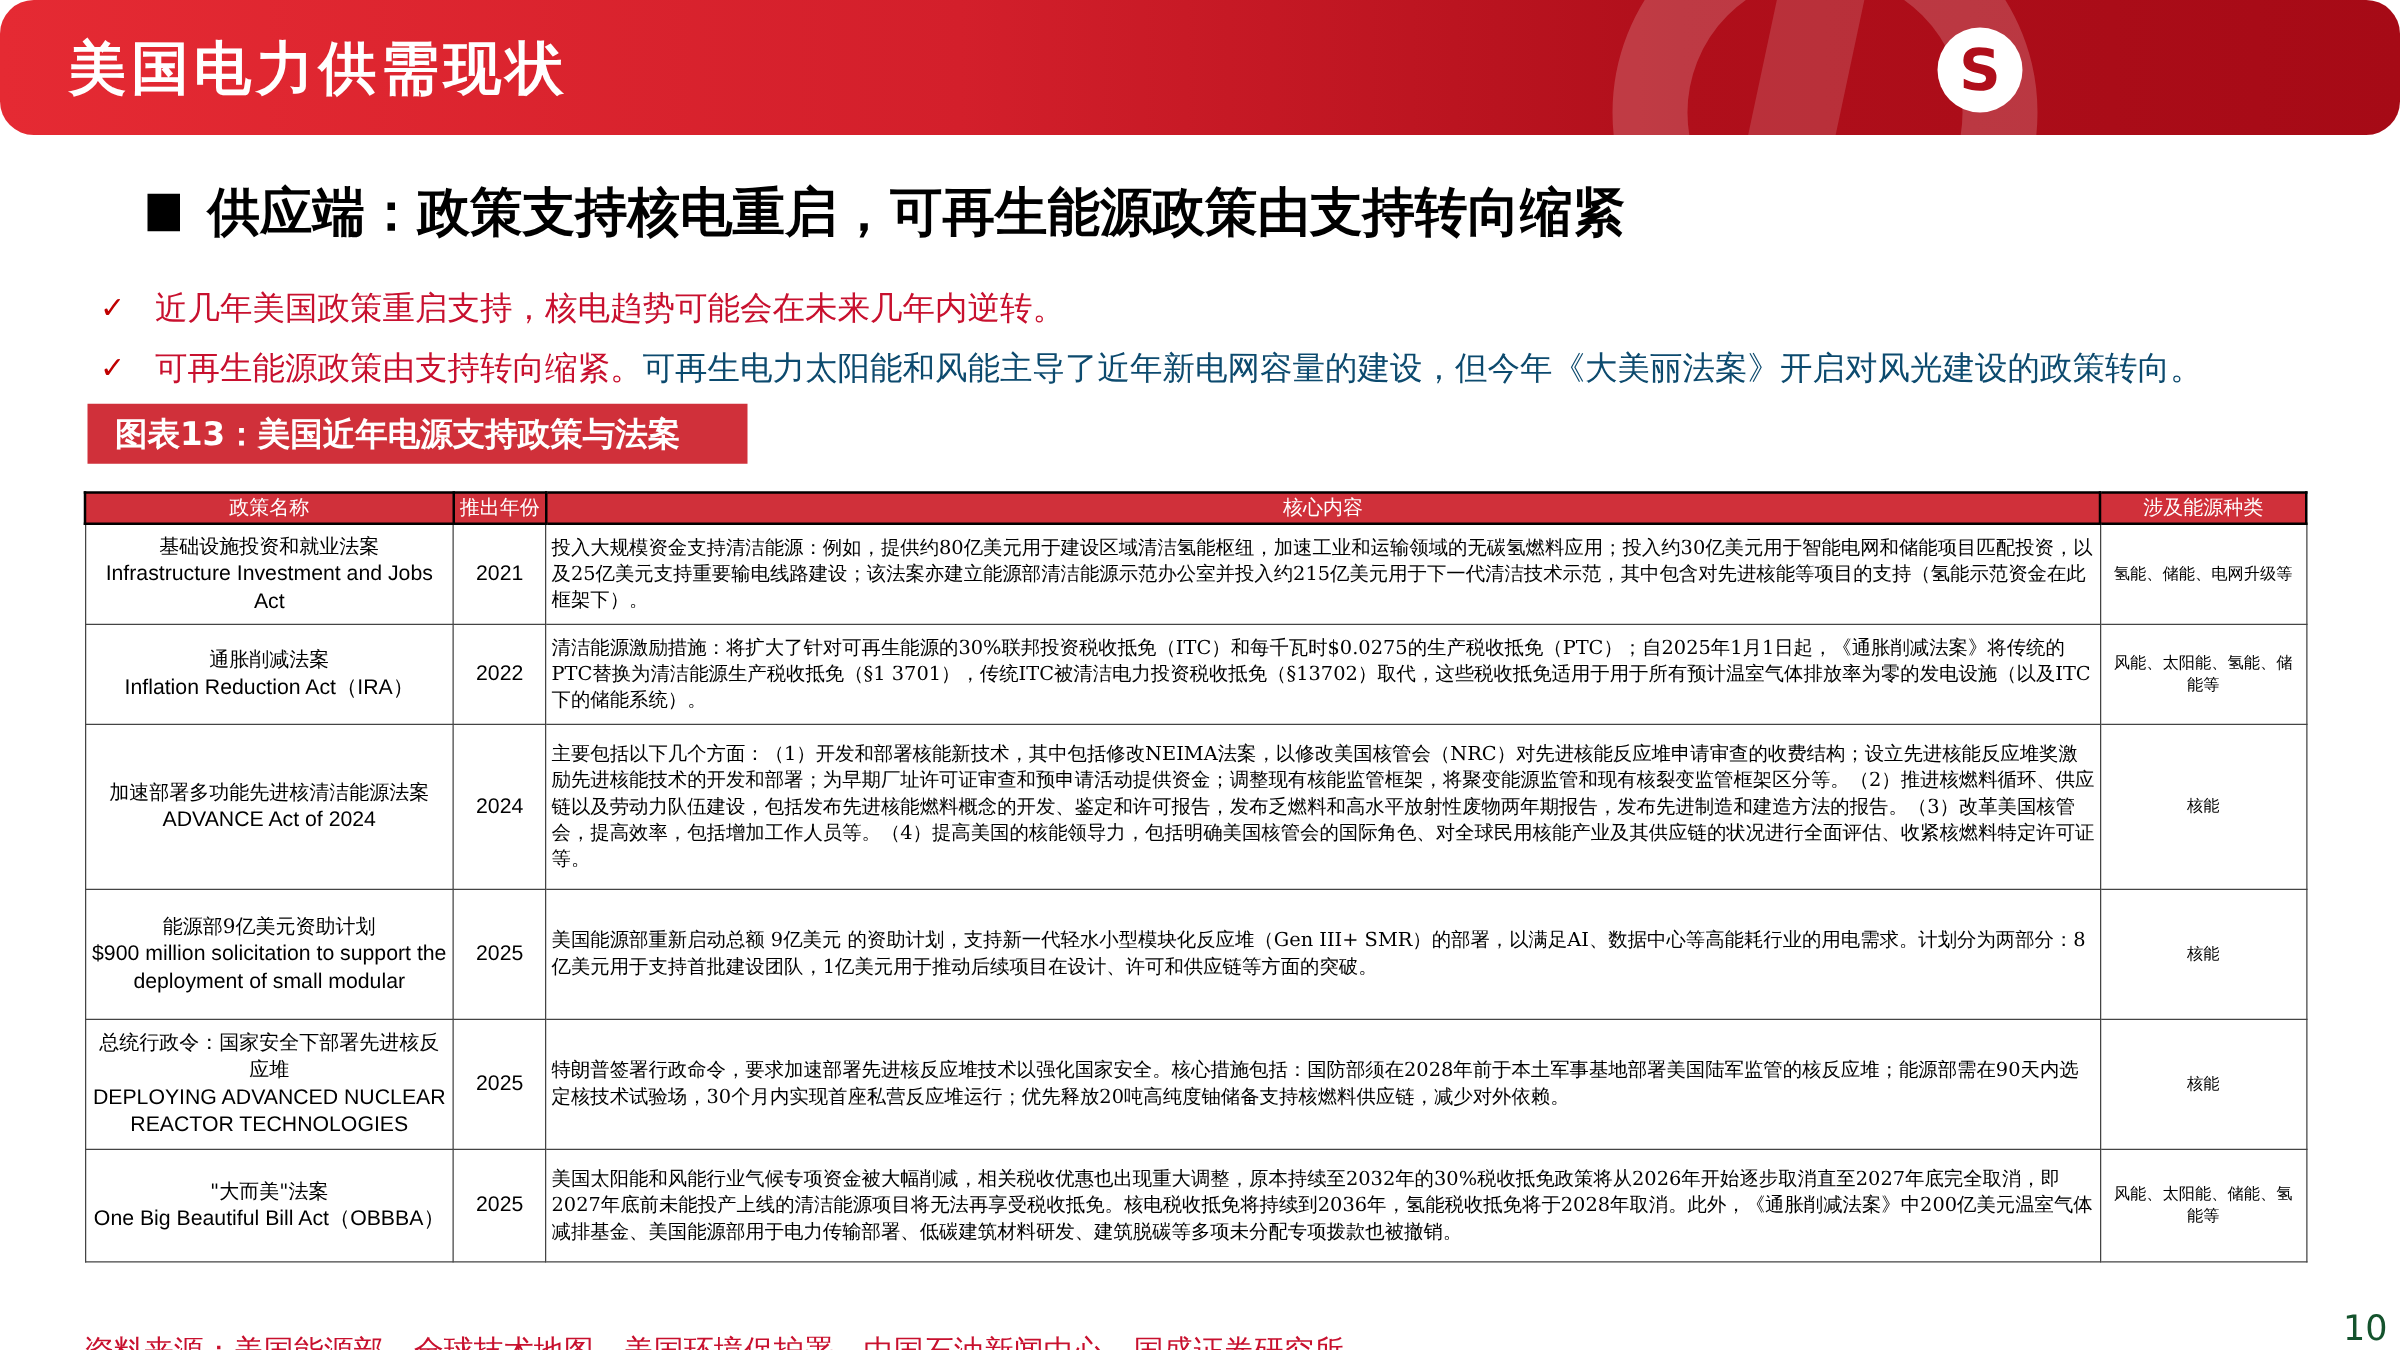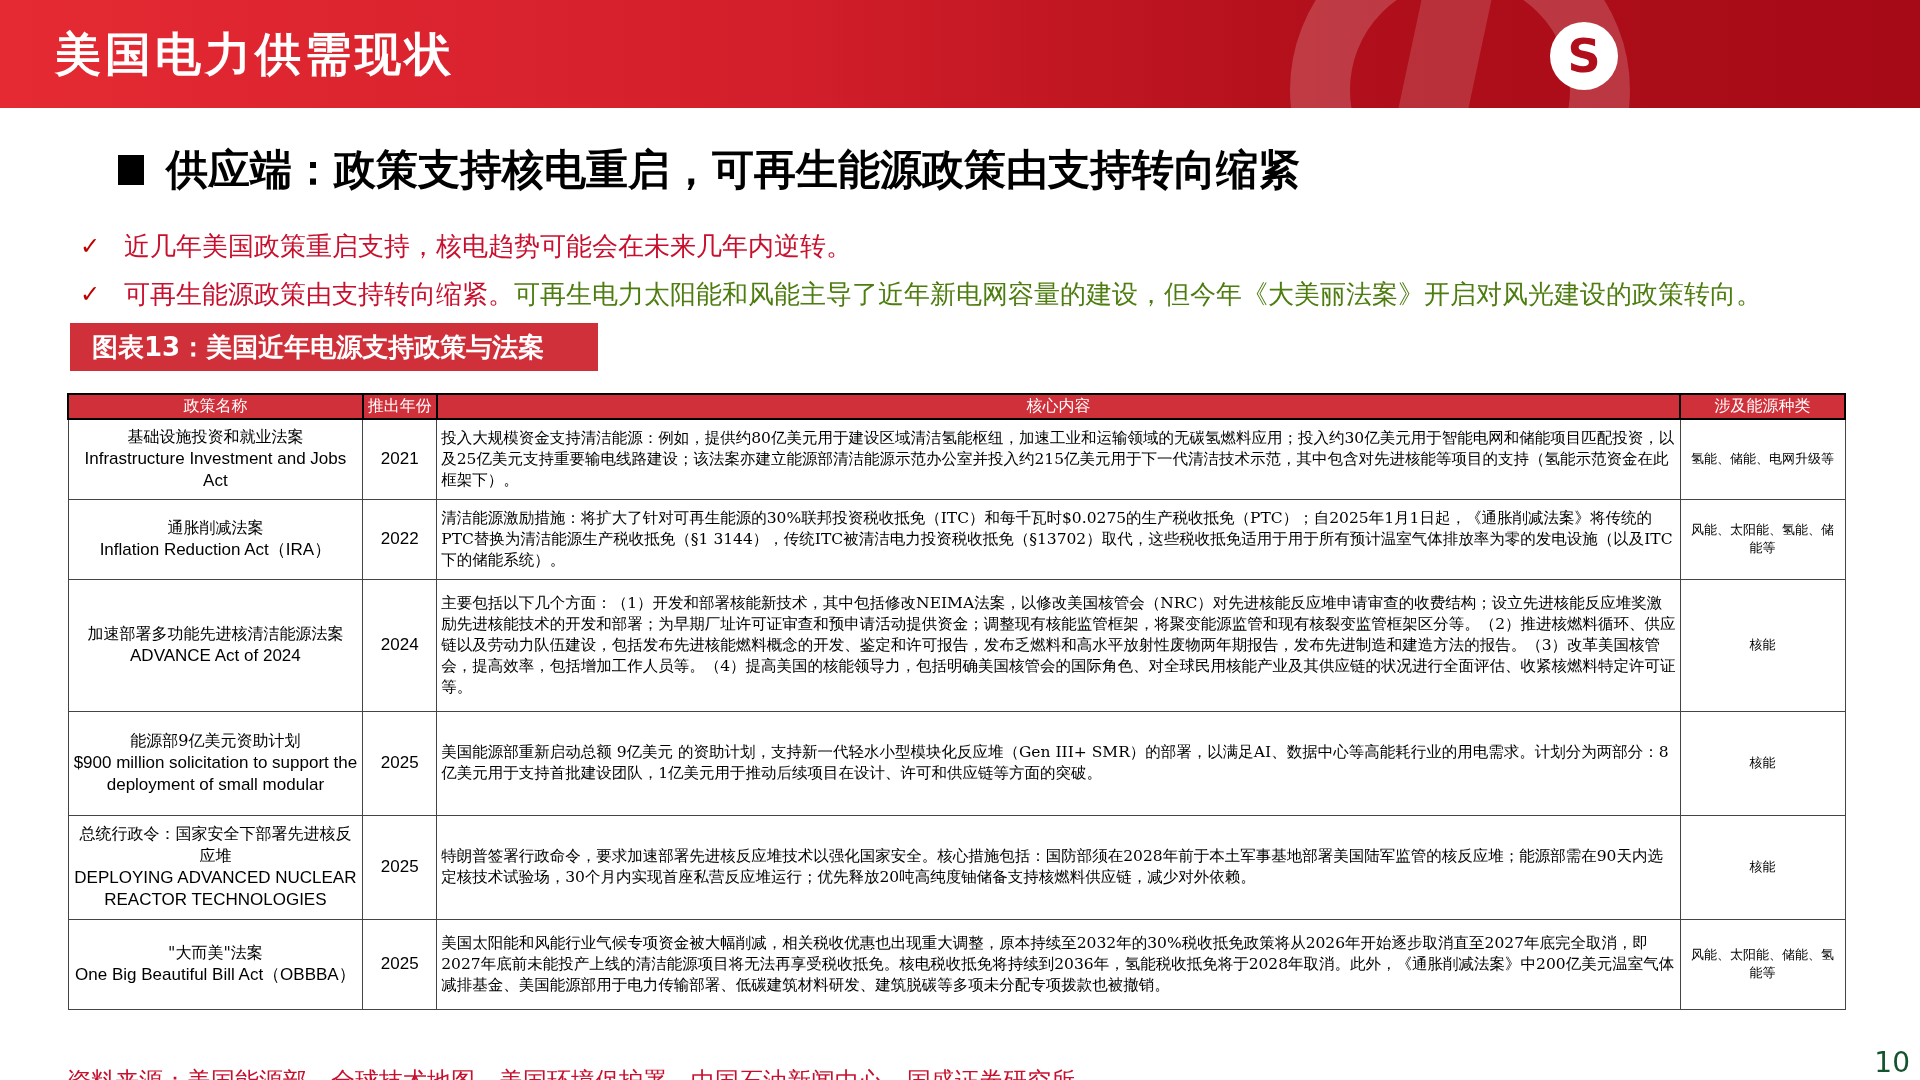--- a/index.html
+++ b/index.html
@@ -3,20 +3,21 @@
 <meta charset="utf-8">
 <style>
   * { box-sizing: border-box; margin: 0; padding: 0; }
   html, body { width: 1920px; height: 1080px; overflow: hidden; background: #ffffff; }
   body { position: relative; font-family: "DejaVu Sans", "Liberation Sans", sans-serif; color: #000; }
 
   .topbar {
     position: absolute; left: 0; top: 0; width: 1920px; height: 108px;
     background: linear-gradient(90deg, #e52a33 0%, #d31f2b 40%, #b00f1b 70%, #a60a16 100%);
     overflow: hidden;
+    border-radius: 27px;
   }
   .topbar .title {
     position: absolute; left: 55px; top: 24px; font-size: 46px; color: #fff;
     font-family: "DejaVu Serif", "Liberation Serif", serif; letter-spacing: 4px; font-weight: bold;
   }
   .watermark {
     position: absolute; left: 1290px; top: -80px; width: 340px; height: 340px; border-radius: 50%;
     border: 60px solid rgba(255,255,255,0.18);
   }
   .watermark2 {
@@ -36,21 +37,21 @@
   .heading {
     position: absolute; left: 118px; top: 142px; font-size: 42px; font-weight: bold; color: #000;
     display: flex; align-items: center;
   }
   .heading .square { width: 26px; height: 30px; background: #000; margin-right: 22px; }
 
   .bullets { position: absolute; left: 80px; top: 222px; }
   .bullet { display: flex; align-items: center; font-size: 26px; height: 48px; }
   .bullet .check { color: #c00000; width: 44px; font-size: 24px; }
   .bullet .red { color: #c8102e; }
-  .bullet .black { color: #4d7c0f; }
+  .bullet .black { color: #0c4a6e; }
 
   .fig-label {
     position: absolute; left: 70px; top: 323px; width: 528px; height: 48px;
     background: #d0303a; color: #fff; font-size: 26px; font-weight: bold;
     display: flex; align-items: center; padding-left: 22px;
   }
 
   table.policy {
     position: absolute; left: 67px; top: 393px; width: 1779px; border-collapse: collapse;
     font-size: 16px; font-family: "DejaVu Serif", "Liberation Serif", serif;
@@ -125,21 +126,21 @@
       <td class="year">2021</td>
       <td class="content">投入大规模资金支持清洁能源：例如，提供约80亿美元用于建设区域清洁氢能枢纽，加速工业和运输领域的无碳氢燃料应用；投入约30亿美元用于智能电网和储能项目匹配投资，以及25亿美元支持重要输电线路建设；该法案亦建立能源部清洁能源示范办公室并投入约215亿美元用于下一代清洁技术示范，其中包含对先进核能等项目的支持（氢能示范资金在此框架下）。</td>
       <td class="energy">氢能、储能、电网升级等</td>
     </tr>
     <tr style="height:80px;">
       <td class="name">
           <div>通胀削减法案</div>
           <div class="en">Inflation Reduction Act（IRA）</div>
         </td>
       <td class="year">2022</td>
-      <td class="content">清洁能源激励措施：将扩大了针对可再生能源的30%联邦投资税收抵免（ITC）和每千瓦时$0.0275的生产税收抵免（PTC）；自2025年1月1日起，《通胀削减法案》将传统的PTC替换为清洁能源生产税收抵免（§1 3144），传统ITC被清洁电力投资税收抵免（§13702）取代，这些税收抵免适用于用于所有预计温室气体排放率为零的发电设施（以及ITC下的储能系统）。</td>
+      <td class="content">清洁能源激励措施：将扩大了针对可再生能源的30%联邦投资税收抵免（ITC）和每千瓦时$0.0275的生产税收抵免（PTC）；自2025年1月1日起，《通胀削减法案》将传统的PTC替换为清洁能源生产税收抵免（§1 3701），传统ITC被清洁电力投资税收抵免（§13702）取代，这些税收抵免适用于用于所有预计温室气体排放率为零的发电设施（以及ITC下的储能系统）。</td>
       <td class="energy">风能、太阳能、氢能、储能等</td>
     </tr>
     <tr style="height:132px;">
       <td class="name">
           <div>加速部署多功能先进核清洁能源法案</div>
           <div class="en">ADVANCE Act of 2024</div>
         </td>
       <td class="year">2024</td>
       <td class="content">主要包括以下几个方面：（1）开发和部署核能新技术，其中包括修改NEIMA法案，以修改美国核管会（NRC）对先进核能反应堆申请审查的收费结构；设立先进核能反应堆奖激励先进核能技术的开发和部署；为早期厂址许可证审查和预申请活动提供资金；调整现有核能监管框架，将聚变能源监管和现有核裂变监管框架区分等。（2）推进核燃料循环、供应链以及劳动力队伍建设，包括发布先进核能燃料概念的开发、鉴定和许可报告，发布乏燃料和高水平放射性废物两年期报告，发布先进制造和建造方法的报告。（3）改革美国核管会，提高效率，包括增加工作人员等。（4）提高美国的核能领导力，包括明确美国核管会的国际角色、对全球民用核能产业及其供应链的状况进行全面评估、收紧核燃料特定许可证等。</td>
       <td class="energy">核能</td>

